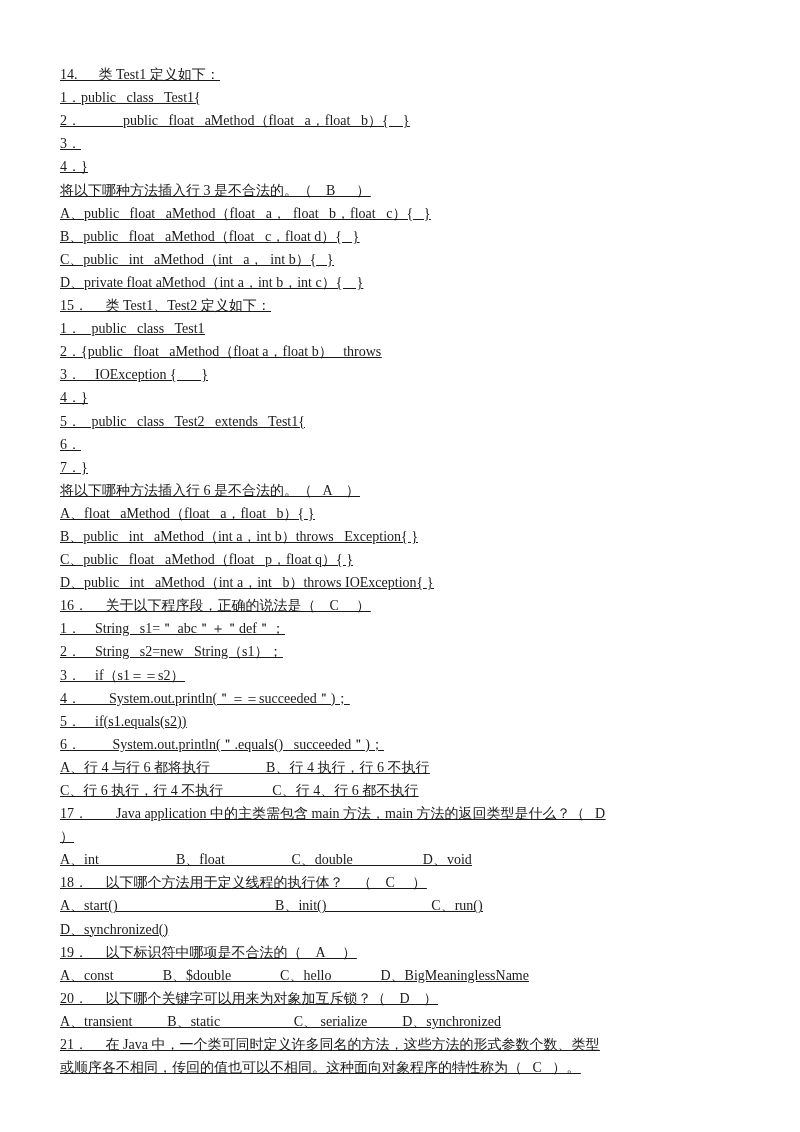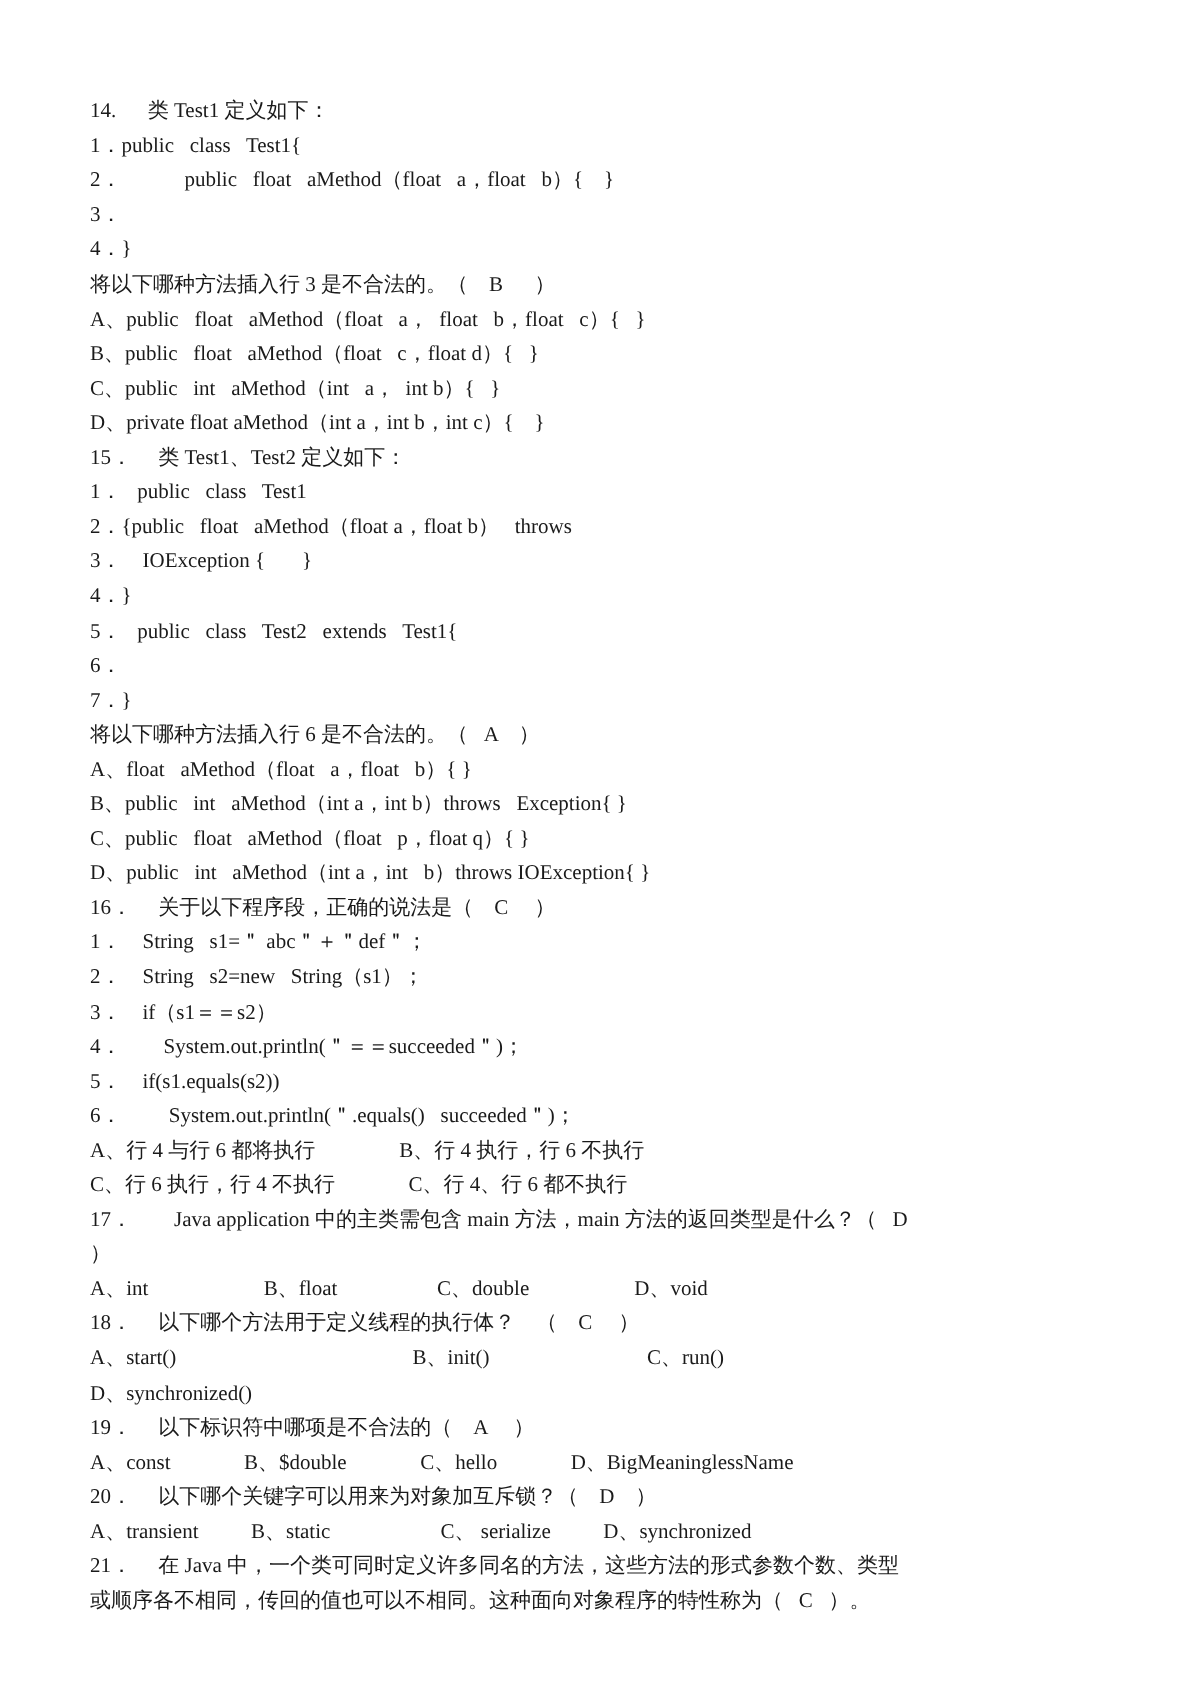--- a/index.html
+++ b/index.html
@@ -1,18 +1,19 @@
 <!DOCTYPE html>
 <html><head>
   <meta charset="utf-8">
   <style>
     * {
       margin: 0;
       padding: 0;
       box-sizing: border-box;
+      text-decoration: underline;
     }
     body {
       background: #ffffff;
       font-family: "SimSun", "宋体", serif;
       font-size: 14px;
       color: #000000;
       width: 800px;
       min-height: 1132px;
       padding: 40px 60px;
       line-height: 1.6;

